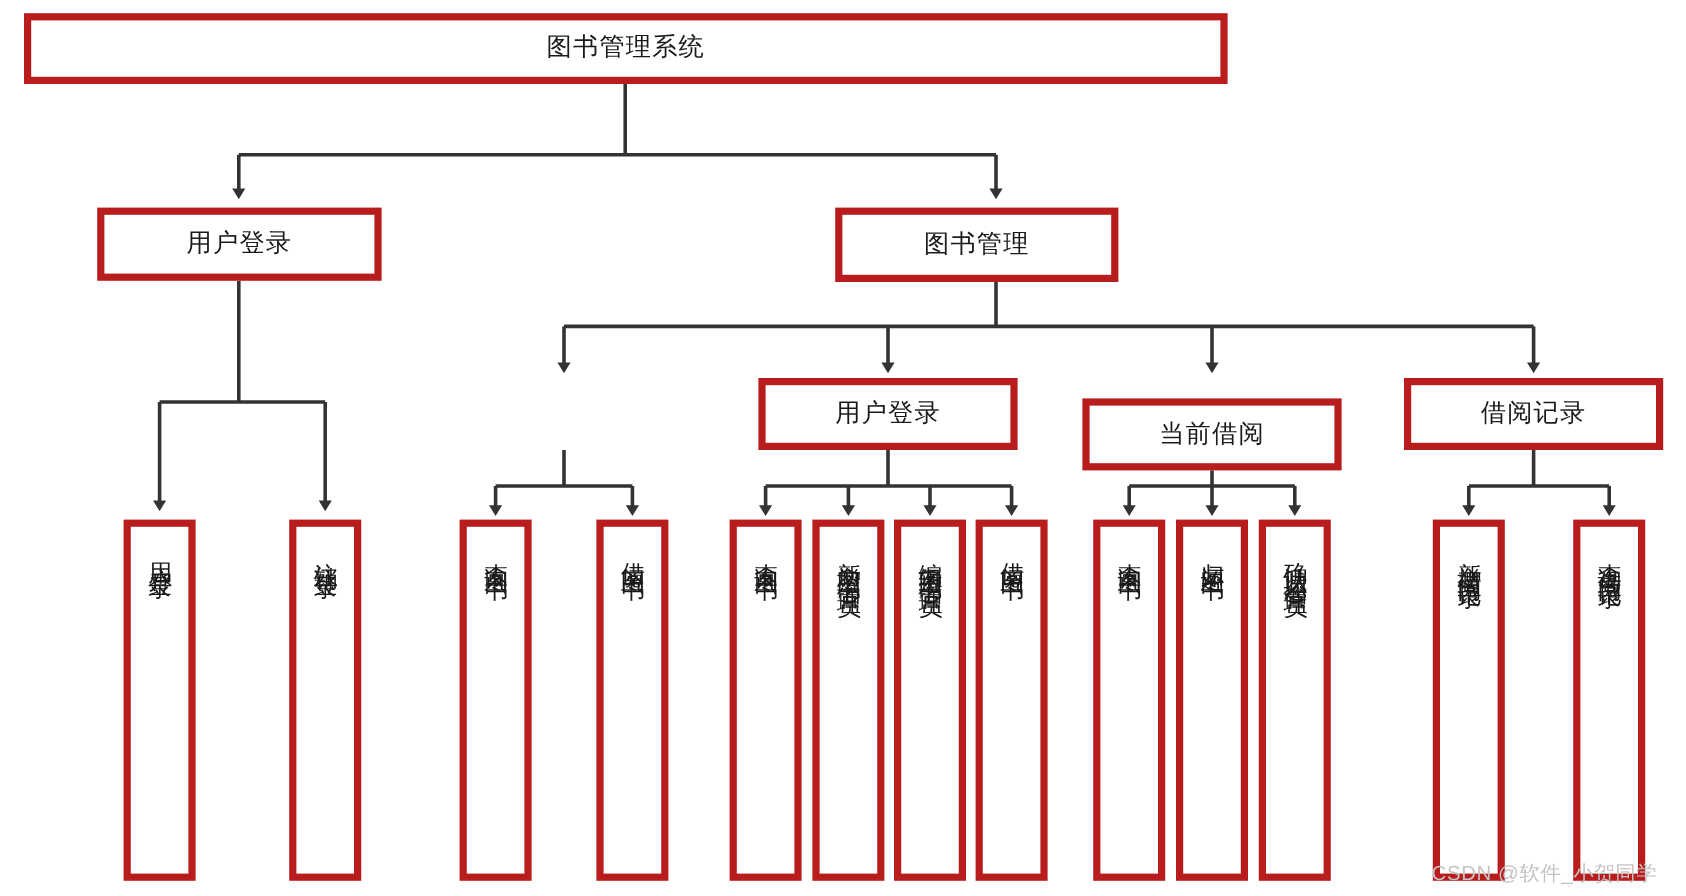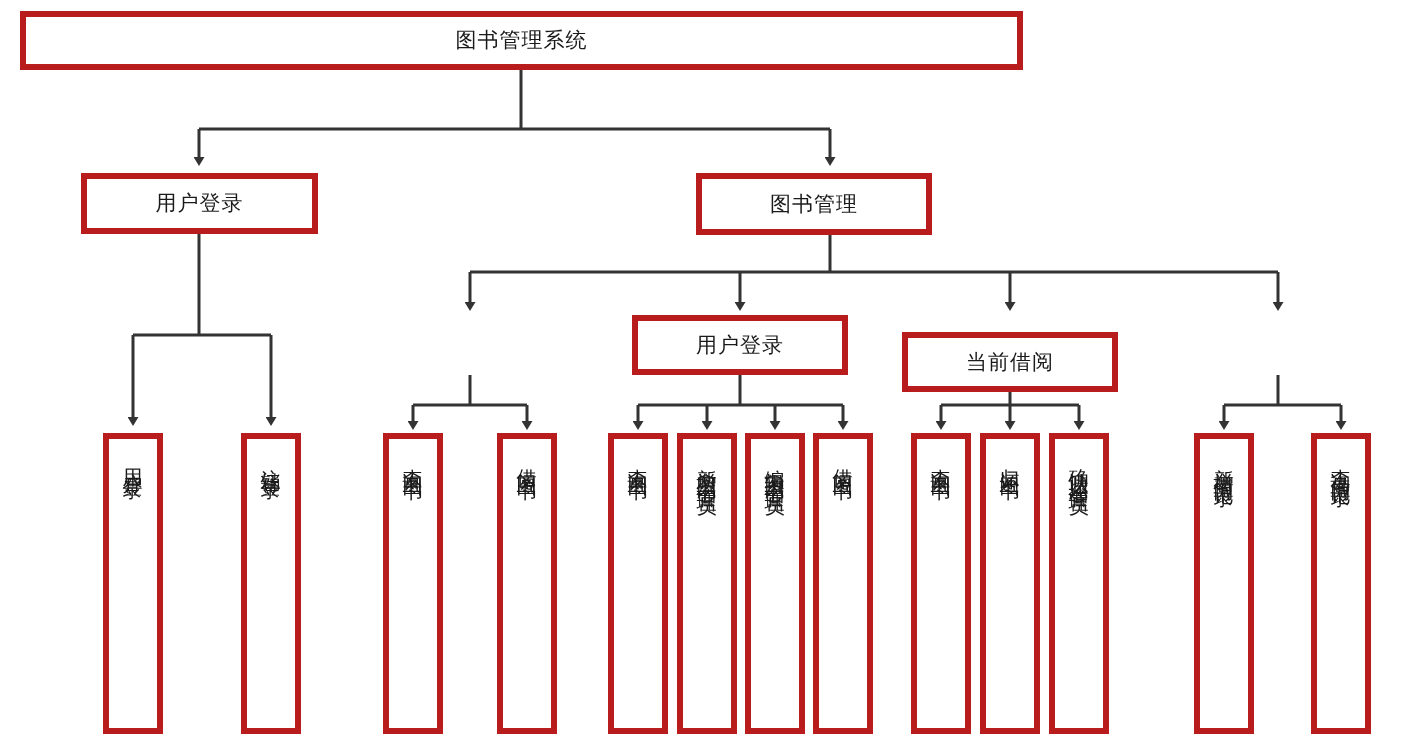--- a/index.html
+++ b/index.html
@@ -142,20 +142,23 @@
 
 
   <div class="node node-group" style="left:632px; top:315px; width:216px; height:60px;">
     <span class="node-label">用户登录</span>
   </div>
 
   <div class="node node-group" style="left:902px; top:315px; width:216px; height:60px;margin-top:17px;">
     <span class="node-label">当前借阅</span>
   </div>
 
+  <div class="node node-group" style="left:1170px; top:315px; width:216px; height:60px;">
+    <span class="node-label">借阅记录</span>
+  </div>
 
   <div class="node node-leaf" style="left:103px; top:433px; width:60px; height:301px;">
     <span class="node-label">用户登录</span>
   </div>
 
   <div class="node node-leaf" style="left:241px; top:433px; width:60px; height:301px;">
     <span class="node-label">注销登录</span>
   </div>
 
   <div class="node node-leaf" style="left:383px; top:433px; width:60px; height:301px;">
@@ -195,14 +198,15 @@
   </div>
 
   <div class="node node-leaf" style="left:1194px; top:433px; width:60px; height:301px;">
     <span class="node-label">新增借阅记录</span>
   </div>
 
   <div class="node node-leaf" style="left:1311px; top:433px; width:60px; height:301px;">
     <span class="node-label">查询借阅记录</span>
   </div>
 
+  <div class="watermark" style="left:1193px; top:716px;">CSDN @软件_小贺同学</div>
 
 </div>
 
 </body></html>

